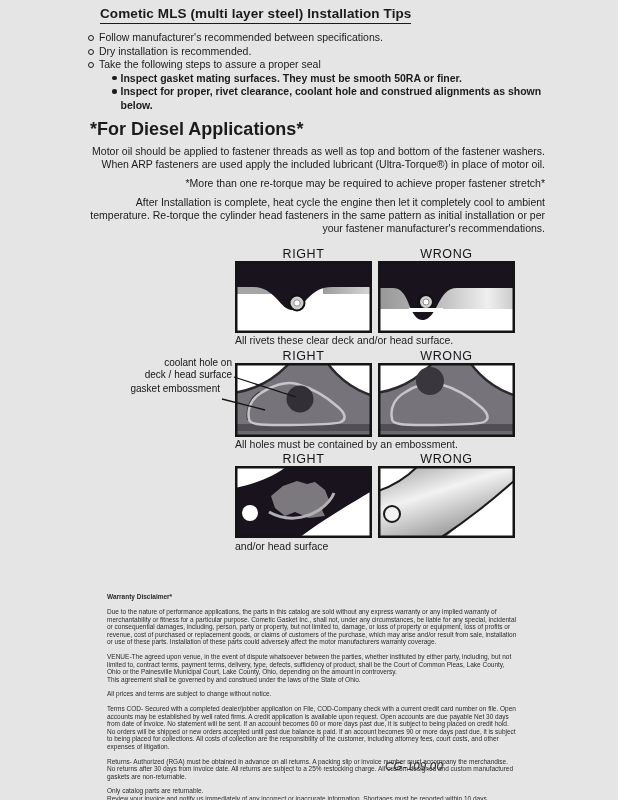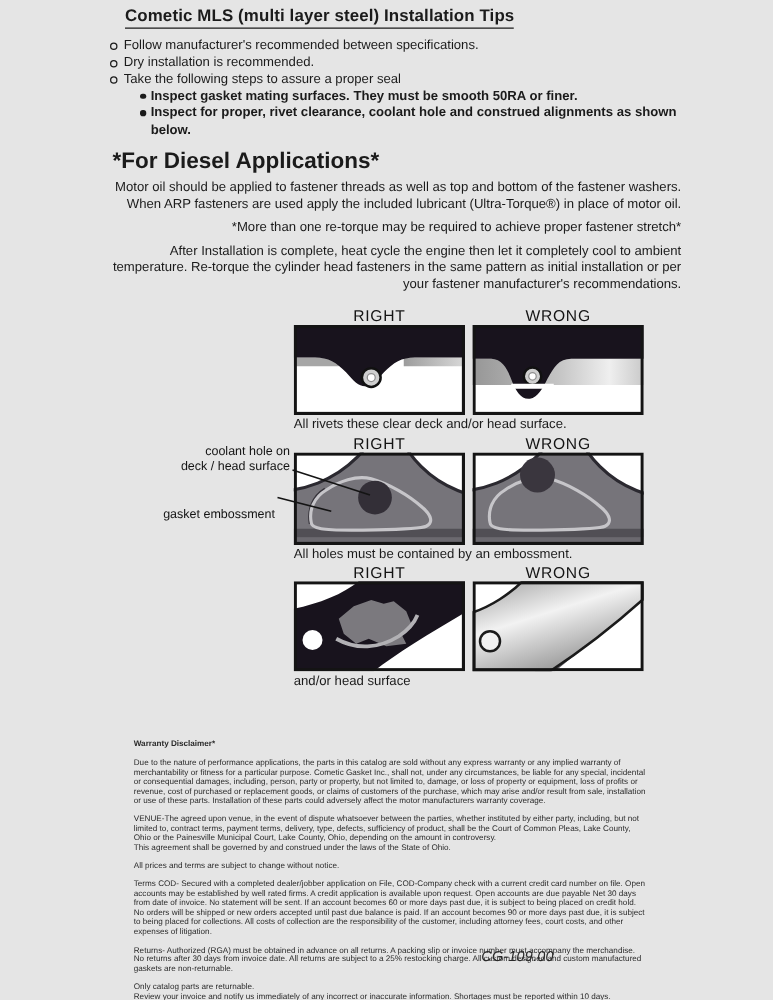--- a/index.html
+++ b/index.html
@@ -43,21 +43,21 @@
   .dg-label-row{display:flex;gap:6px;margin-left:147px;width:280px;}
   .dg-label{width:137px;text-align:center;font-size:12.5px;letter-spacing:.6px;color:#141414;}
   .panel{width:137px;height:72px;display:block;}
   .panel2{width:137px;height:74px;display:block;}
   .cap{margin:1px 0 0 147px;font-size:10.5px;line-height:13px;}
   .cap3{margin:2px 0 0 147px;font-size:10.5px;line-height:12.5px;width:300px;}
   .annot{
     position:absolute;font-size:10px;line-height:11.5px;text-align:right;color:#141414;
   }
   .annot-coolant{top:110px;left:0;width:144px;}
-  .annot-emboss{top:160px;left:0;width:132px;}
+  .annot-emboss{top:136px;left:0;width:132px;}
   .leader-overlay{position:absolute;left:0;top:0;width:430px;height:318px;pointer-events:none;}
   
   .disclaimer{margin:28px 0 0 19px;width:410px;color:#2a2a2a;}
   .disc-h{font-size:6.5px;font-weight:bold;margin-bottom:8px;}
   .disc-p{font-size:6.5px;line-height:7.6px;margin-bottom:7px;}
   .disc-p.tight{margin-bottom:0;}
   
   .footer{position:absolute;left:385px;top:760px;font-size:11.5px;color:#2a2a2a;letter-spacing:.2px;font-style:italic;}
 </style>
 </head>

